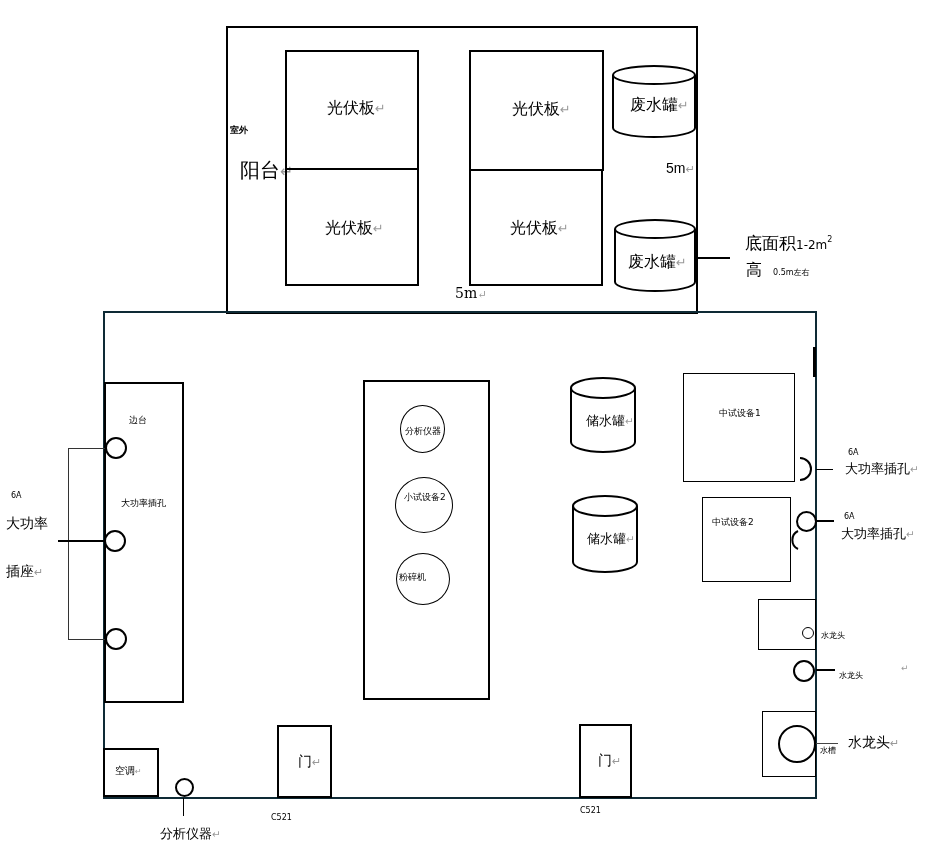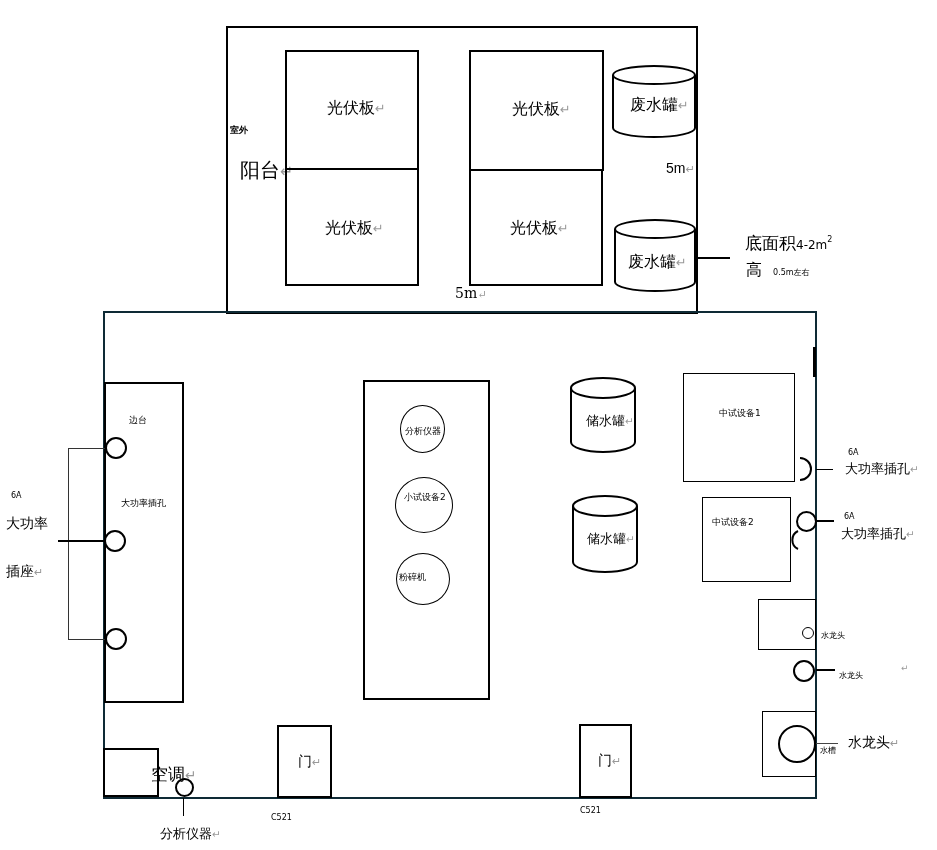--- a/index.html
+++ b/index.html
@@ -47,21 +47,21 @@
   <ellipse cx="41" cy="11" rx="40" ry="9" fill="#fff" stroke="#000" stroke-width="2"></ellipse>
   <path d="M1 11 V64 A40 9 0 0 0 81 64 V11" fill="none" stroke="#000" stroke-width="2"></path>
 </svg>
 <div class="txt" style="left:628px;top:254px;font-size:16px;"><span>废水罐</span><span class="ret">↵</span></div>
 
 <div class="txt" style="left:666px;top:161px;font-size:14px;font-family:Liberation Sans, sans-serif;"><span>5m</span><span class="ret">↵</span></div>
 <div class="txt" style="left:455px;top:286px;font-size:14px;font-family:'DejaVu Serif',serif;"><span>5m</span><span class="ret">↵</span></div>
 
 <div class="hl" style="left:697px;top:257px;width:33px;height:2px;"></div>
 <div class="txt" style="left:745px;top:235px;font-size:17px;">
-  <span>底面积</span><span style="font-size:12px;">4-2m</span><sup style="font-size:8px;">2</sup>
+  <span>底面积</span><span style="font-size:12px;">1-2m</span><sup style="font-size:8px;">2</sup>
 </div>
 <div class="txt" style="left:746px;top:262px;font-size:16px;">
   <span>高</span>
   <span style="font-size:8px;margin-left:6px;">0.5m左右</span>
 </div>
 
 <div class="wall" style="left:103px;top:311px;width:714px;height:2px;"></div>
 <div class="wall" style="left:103px;top:311px;width:2px;height:488px;"></div>
 <div class="wall" style="left:815px;top:311px;width:2px;height:488px;"></div>
 <div class="wall" style="left:103px;top:797px;width:714px;height:2px;"></div>
@@ -129,21 +129,21 @@
 <div class="txt" style="left:839px;top:672px;font-size:8px;">水龙头</div>
 <div class="txt ret" style="left:901px;top:664px;font-size:9px;">↵</div>
 
 <div class="box thin" style="left:762px;top:711px;width:54px;height:66px;"></div>
 <div class="txt" style="left:820px;top:712px;font-size:8px;margin-top:35px;">水槽</div>
 <div class="circ" style="left:778px;top:725px;width:38px;height:38px;"></div>
 <div class="abs" style="left:816px;top:743px;width:22px;height:1px;background:#444;"></div>
 <div class="txt" style="left:848px;top:735px;font-size:14px;"><span>水龙头</span><span class="ret">↵</span></div>
 
 <div class="box" style="left:103px;top:748px;width:56px;height:49px;"></div>
-<div class="txt" style="left:115px;top:766px;font-size:17px;margin-left:36px;"><span>空调</span><span class="ret">↵</span></div>
+<div class="txt" style="left:115px;top:766px;font-size:10px;"><span>空调</span><span class="ret">↵</span></div>
 <div class="circ" style="left:175px;top:778px;width:19px;height:19px;"></div>
 <div class="hl" style="left:183px;top:798px;width:1px;height:18px;"></div>
 <div class="txt" style="left:160px;top:827px;font-size:13px;"><span>分析仪器</span><span class="ret">↵</span></div>
 
 <div class="box" style="left:277px;top:725px;width:55px;height:73px;"></div>
 <div class="txt" style="left:298px;top:754px;font-size:14px;"><span>门</span><span class="ret">↵</span></div>
 <div class="txt" style="left:271px;top:814px;font-size:8px;">C521</div>
 
 <div class="box" style="left:579px;top:724px;width:53px;height:74px;"></div>
 <div class="txt" style="left:598px;top:753px;font-size:14px;"><span>门</span><span class="ret">↵</span></div>

